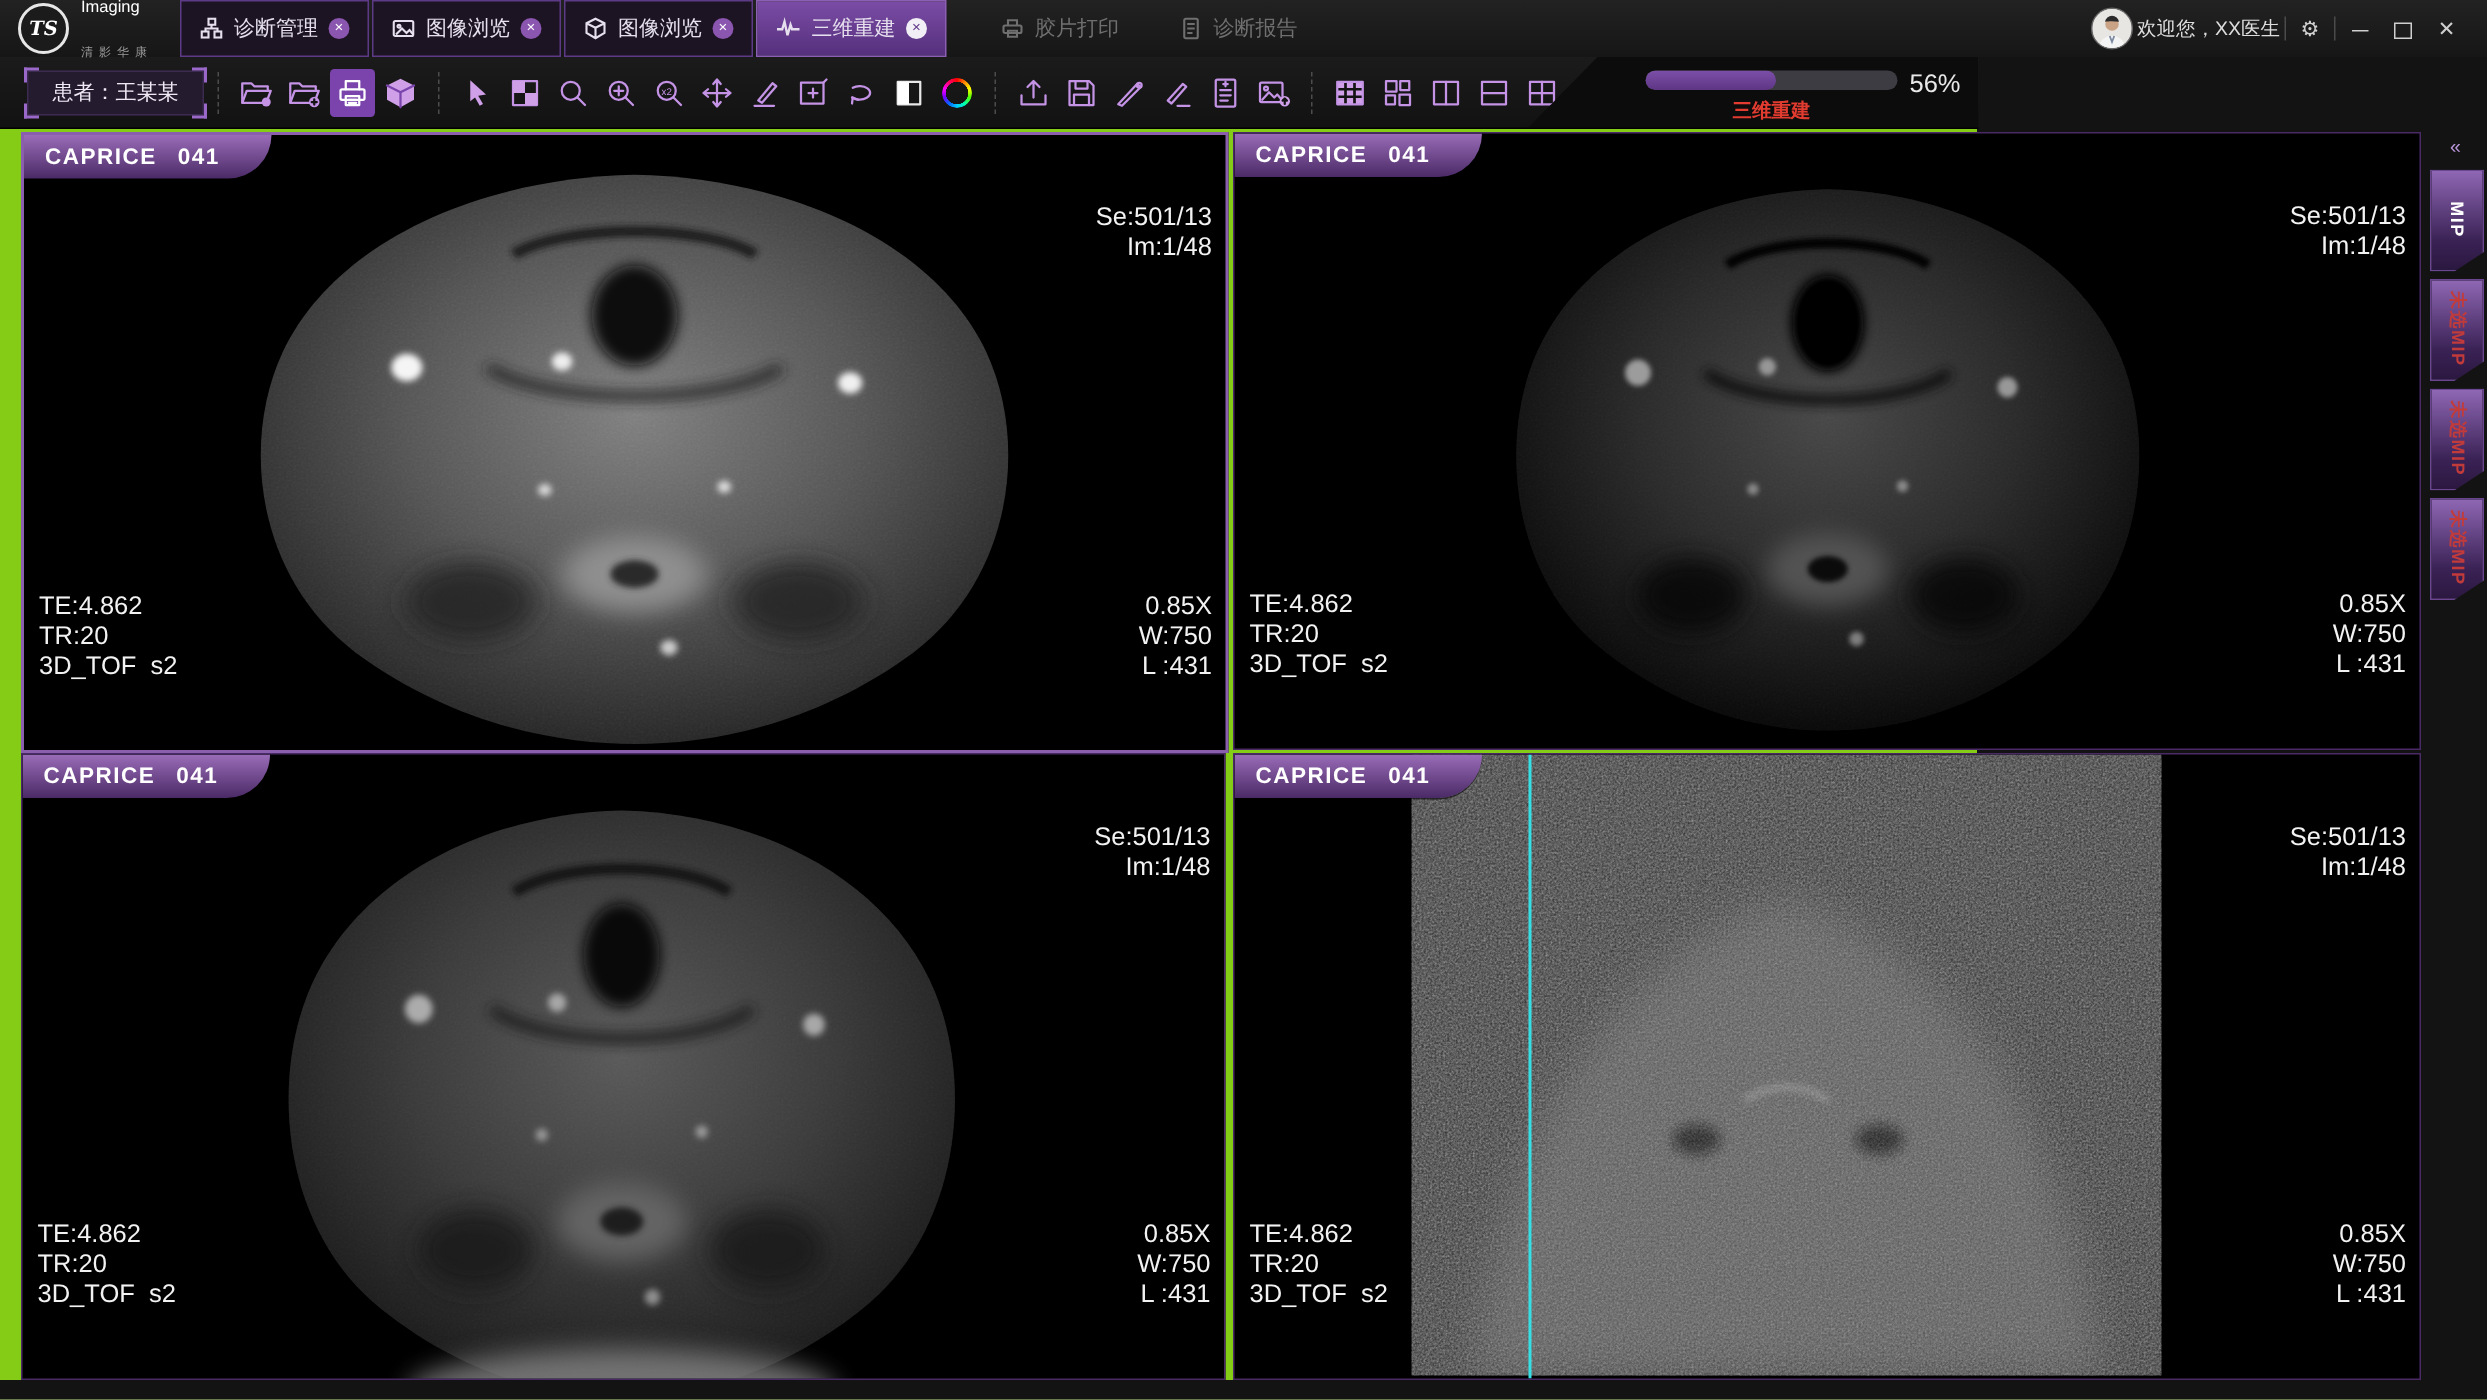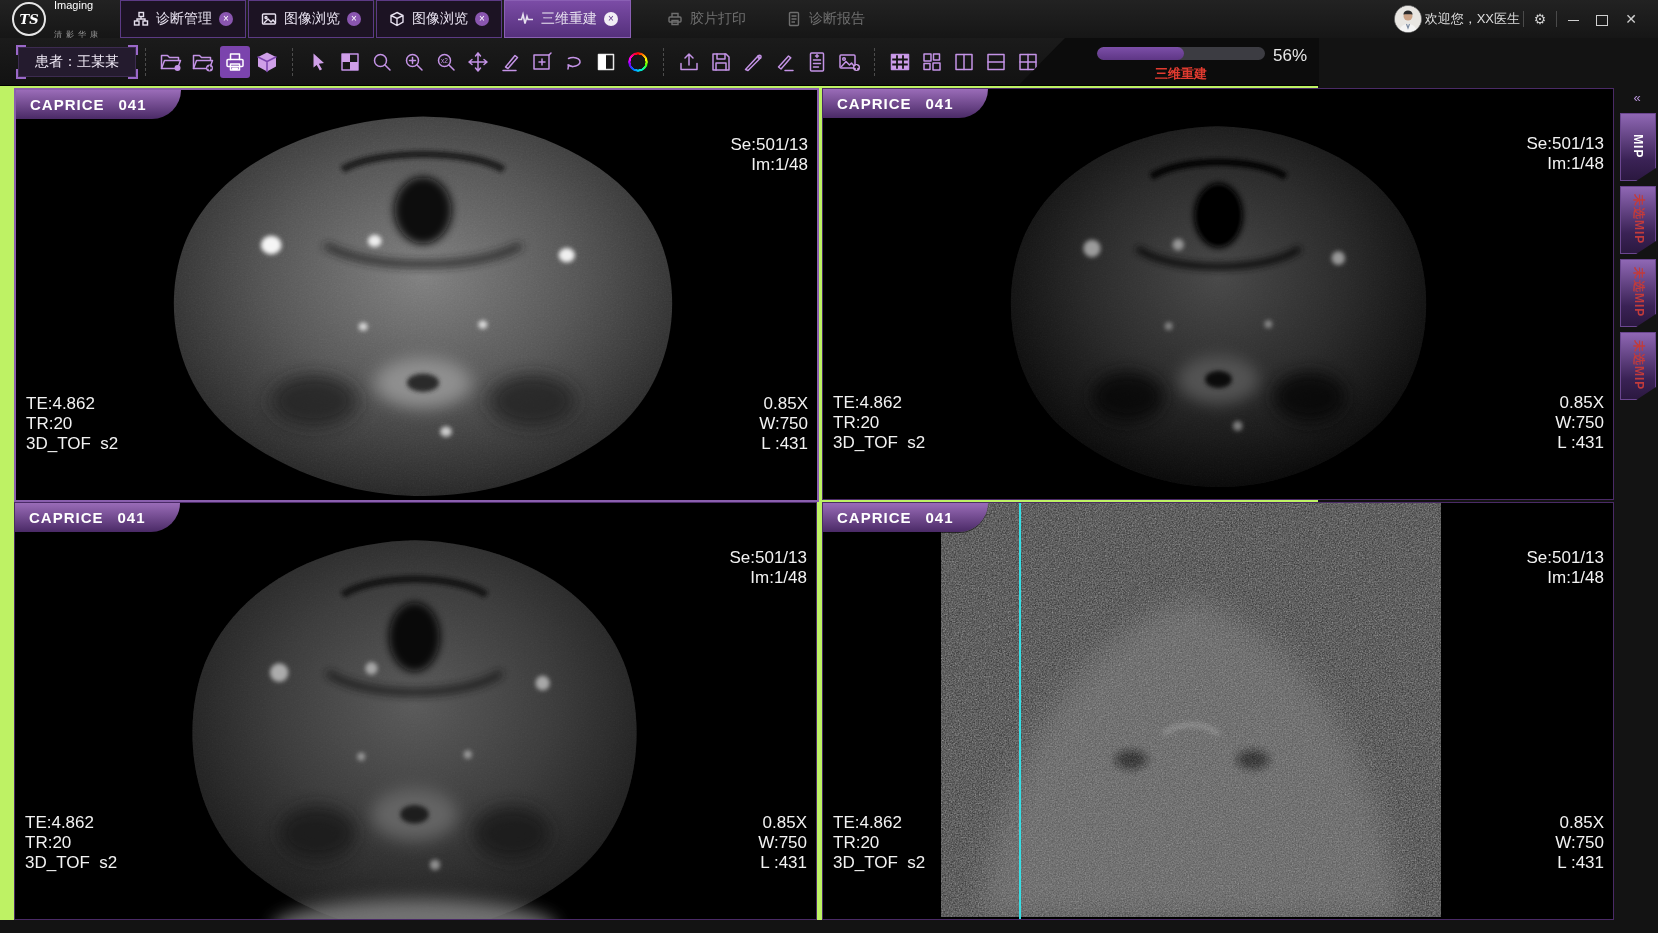--- a/index.html
+++ b/index.html
@@ -49,21 +49,21 @@
          background:conic-gradient(#f00,#f80,#ff0,#5f0,#0fa,#0cf,#06f,#70f,#f0f,#f06,#f00);
          -webkit-mask:radial-gradient(circle,transparent 52%,#000 54%);mask:radial-gradient(circle,transparent 52%,#000 54%)}
   .upload-panel{position:absolute;right:0;top:0;width:300px;height:47px;background:#0c0c0c;
                 clip-path:polygon(46px 0,100% 0,100% 100%,0 100%)}
   .upbar{position:absolute;left:78px;top:9px;width:168px;height:13px;border-radius:7px;background:#3c3c42;overflow:hidden}
   .upfill{height:100%;border-radius:7px;background:linear-gradient(#7c4fa8,#5e3685)}
   .uppct{position:absolute;right:12px;top:8px;font-size:17px;color:#e8e8e8}
   .upstatus{position:absolute;left:78px;top:27px;width:168px;text-align:center;font-size:13px;color:#e23b30;font-weight:bold}
 
   
-  .stage{position:absolute;left:0;top:86px;width:1318px;height:834px;background:#bef264}
+  .stage{position:absolute;left:0;top:86px;width:1318px;height:834px;background:#84cc16}
   .vp{position:absolute;background:#000;border:1px solid #4a2a66;overflow:hidden}
   .vp.sel{border:2px solid #8a5fae}
   .mri{position:absolute}
   .vp-hd{position:absolute;left:0;top:0;height:29px;padding:0 34px 0 14px;display:flex;align-items:center;gap:14px;
          font-size:15px;font-weight:bold;color:#fff;letter-spacing:1px;
          background:linear-gradient(#9a6cb8,#4a2a66);border-radius:0 0 36px 0;box-shadow:0 1px 0 rgba(0,0,0,.6)}
   .ov{position:absolute;font-size:17px;color:#f2f2f2;line-height:20px;white-space:pre;text-shadow:0 1px 2px #000}
   .ov.tr{top:5px;right:9px;text-align:right}
   .ov.bl{bottom:6px;left:10px}
   .ov.br{bottom:6px;right:9px;text-align:right}

